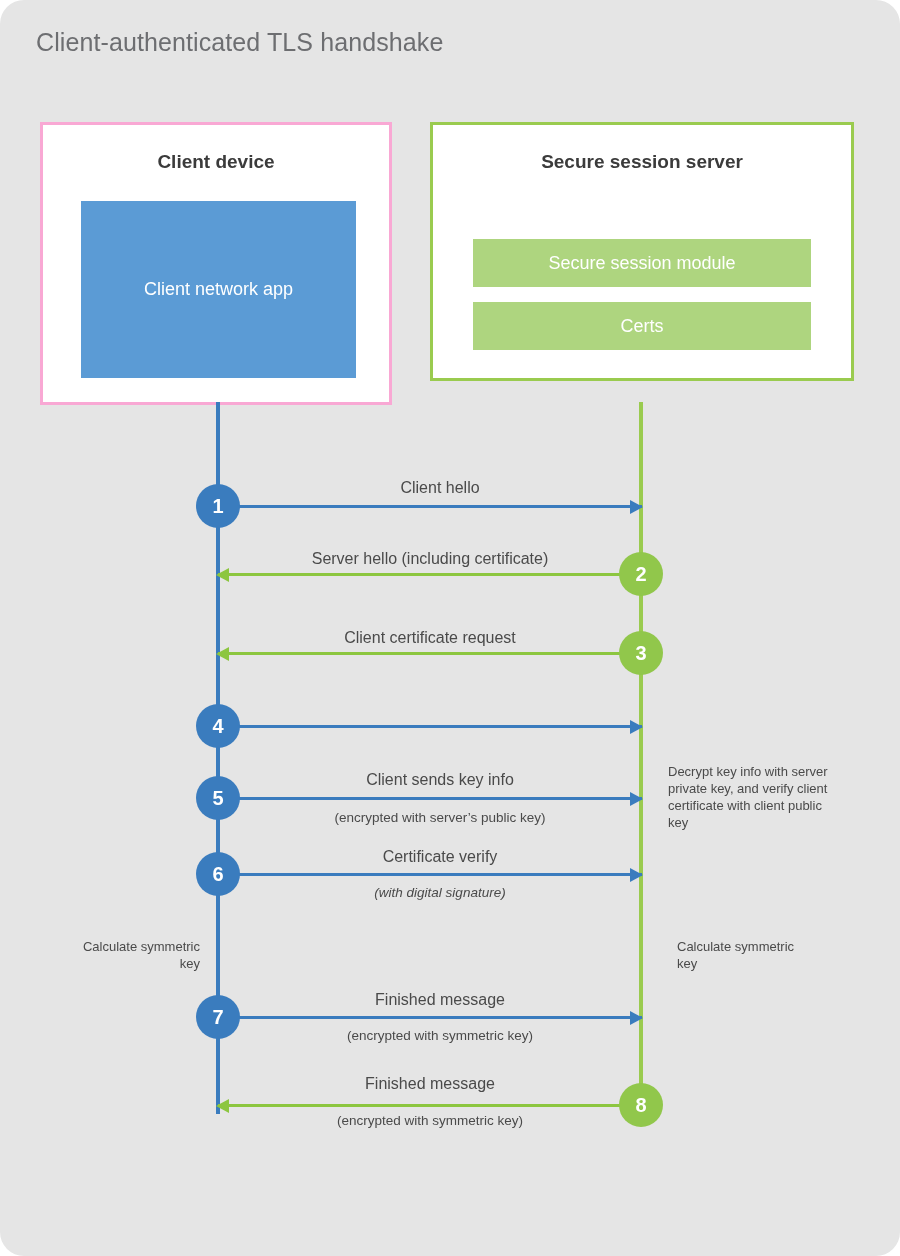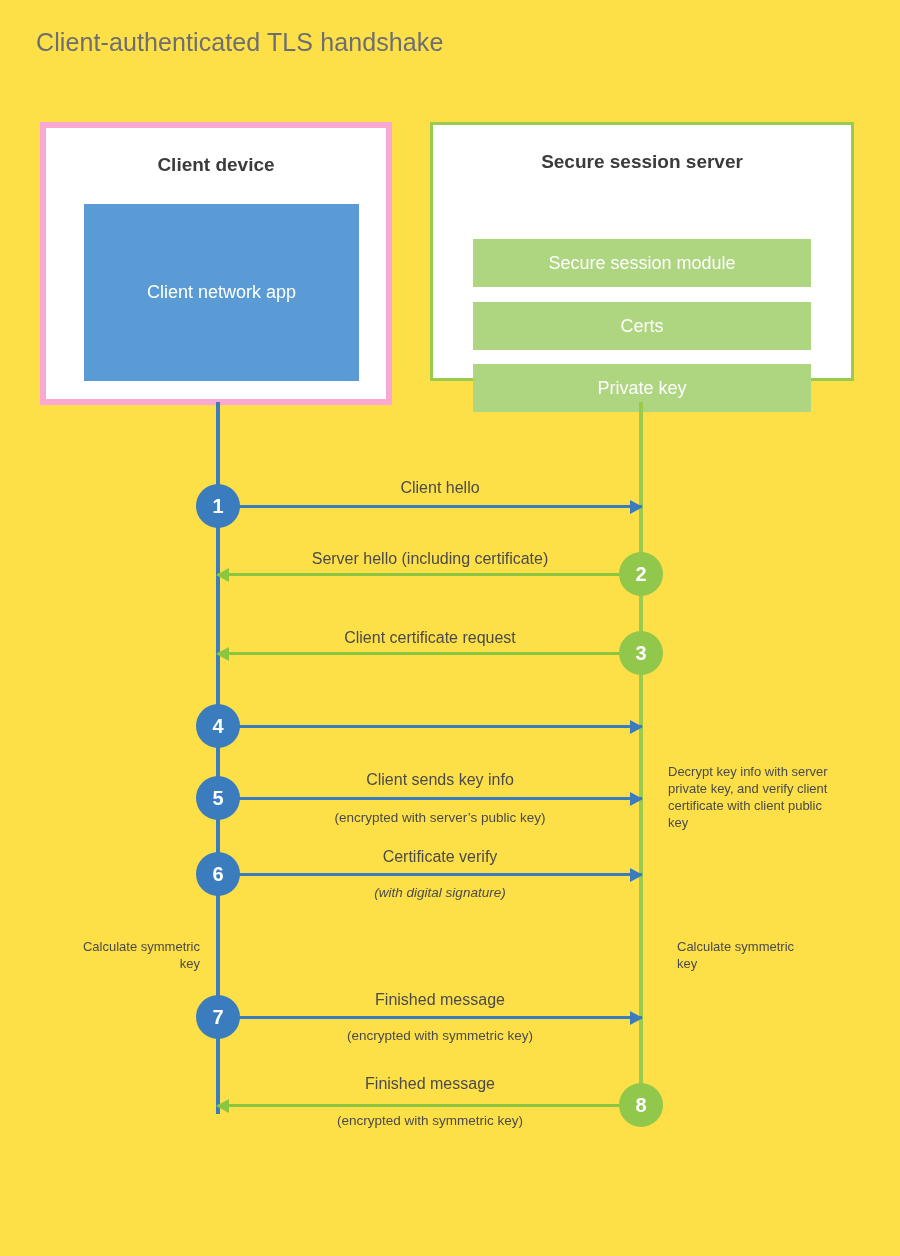--- a/index.html
+++ b/index.html
@@ -8,22 +8,23 @@
     background: #ffffff;
   }
   body {
     font-family: "Liberation Sans", sans-serif;
     -webkit-font-smoothing: antialiased;
   }
   #canvas {
     position: relative;
     width: 900px;
     height: 1256px;
-    background: #fde047;
+    background: #e5e5e5;
     overflow: hidden;
+    border-radius: 24px;
   }
 
   
   .page-title {
     position: absolute;
     left: 36px;
     top: 28px;
     font-size: 25px;
     font-weight: 400;
     color: #6d6e71;
@@ -35,21 +36,21 @@
   .party-box {
     position: absolute;
     background: #ffffff;
     box-sizing: border-box;
   }
   .party-box.client {
     left: 40px;
     top: 122px;
     width: 352px;
     height: 283px;
-    border: 6px solid #f9a8d4;
+    border: 3px solid #f9a8d4;
   }
   .party-box.server {
     left: 430px;
     top: 122px;
     width: 424px;
     height: 259px;
     border: 3px solid #9acb4f;
     padding-left: 28px;
   }
   .party-title {
@@ -194,21 +195,20 @@
 
   <div class="party-box client">
     <div class="party-title">Client device</div>
     <div class="client-app">Client network app</div>
   </div>
 
   <div class="party-box server">
     <div class="party-title">Secure session server</div>
     <div class="server-bar b0">Secure session module</div>
     <div class="server-bar b1">Certs</div>
-    <div class="server-bar b2">Private key</div>
   </div>
 
   <div class="lifeline client-line"></div>
   <div class="lifeline server-line"></div>
 
   <div class="msg-label" style="left:228px; top:479px; width:424px;">Client hello</div>
   <div class="arrow-line blue" style="left:218px; top:505px; width:424px;"></div>
   <div class="arrow-head right blue" style="left:630px; top:499.5px;"></div>
   <div class="step-circle blue" style="left:196px; top:484px;">1</div>
 

